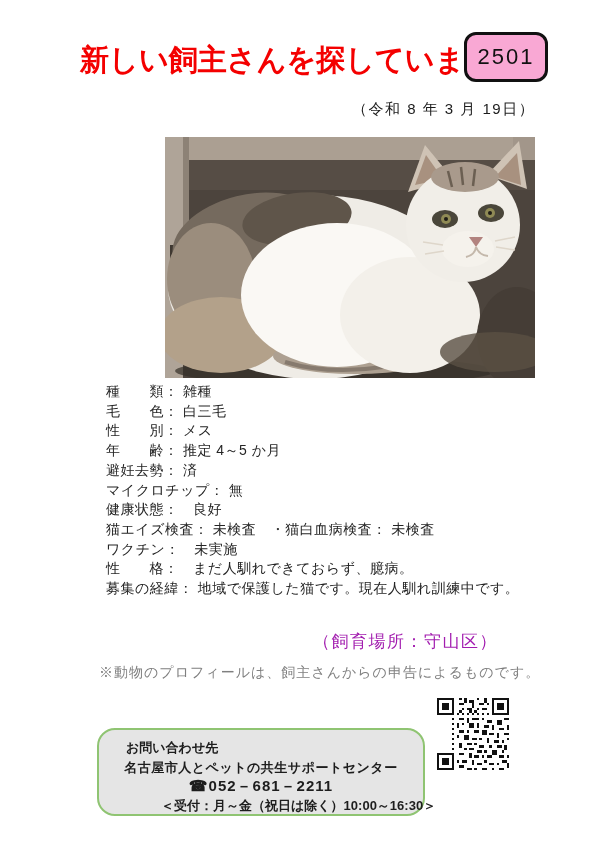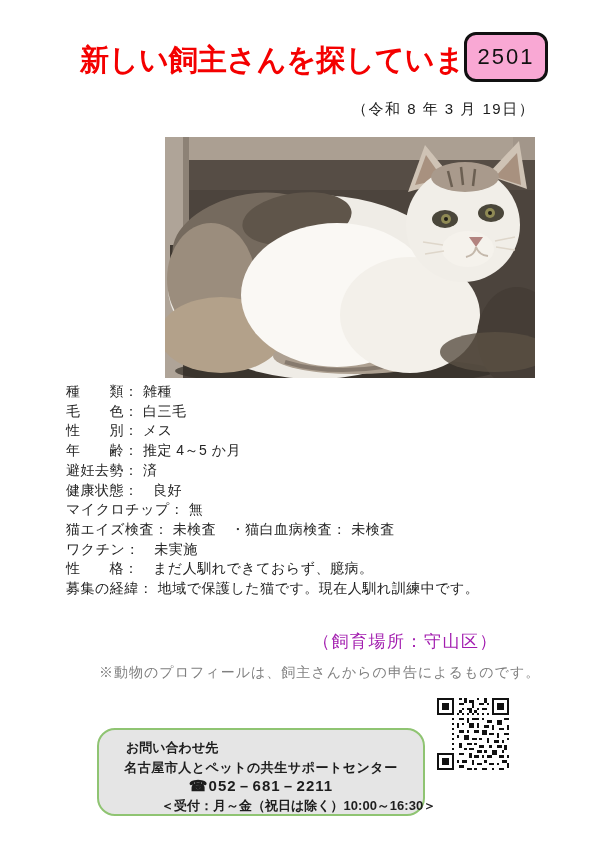--- a/index.html
+++ b/index.html
@@ -33,21 +33,21 @@
   }
   
   .photo-wrap { position:absolute; left:165px; top:137px; width:370px; height:241px; }
   .photo-wrap svg { display:block; }
   
   .details {
     position:absolute; left:66px; top:382px; width:480px;
     font-size:14px; line-height:19.7px; color:#252525;
     letter-spacing:0.5px;
   }
-  .details div { white-space:pre; }
+  .details div { white-space:pre;margin-left:40px; }
   .location-line {
     position:absolute; left:313px; top:630px;
     font-size:17px; letter-spacing:1.5px; color:#a21caf; white-space:nowrap;
   }
   .note-line {
     position:absolute; left:99px; top:664px;
     font-size:14px; letter-spacing:1px; color:#7f7f7f; white-space:nowrap;
   }
   
   .contact-box {
@@ -129,22 +129,22 @@
       <ellipse cx="330" cy="215" rx="55" ry="20" fill="#5a5044" opacity="0.8"></ellipse>
     </svg>
   </div>
 
   <div class="details">
     <div>種　　類： 雑種</div>
     <div>毛　　色： 白三毛</div>
     <div>性　　別： メス</div>
     <div>年　　齢： 推定 4～5 か月</div>
     <div>避妊去勢： 済</div>
+    <div>マイクロチップ： 無</div>
     <div>健康状態：　良好</div>
-    <div>マイクロチップ： 無</div>
     <div>猫エイズ検査： 未検査　・猫白血病検査： 未検査</div>
     <div>ワクチン：　未実施</div>
     <div>性　　格：　まだ人馴れできておらず、臆病。</div>
     <div>募集の経緯： 地域で保護した猫です。現在人馴れ訓練中です。</div>
   </div>
 
   <div class="location-line">（飼育場所：守山区）</div>
 
   <div class="note-line">※動物のプロフィールは、飼主さんからの申告によるものです。</div>
 

